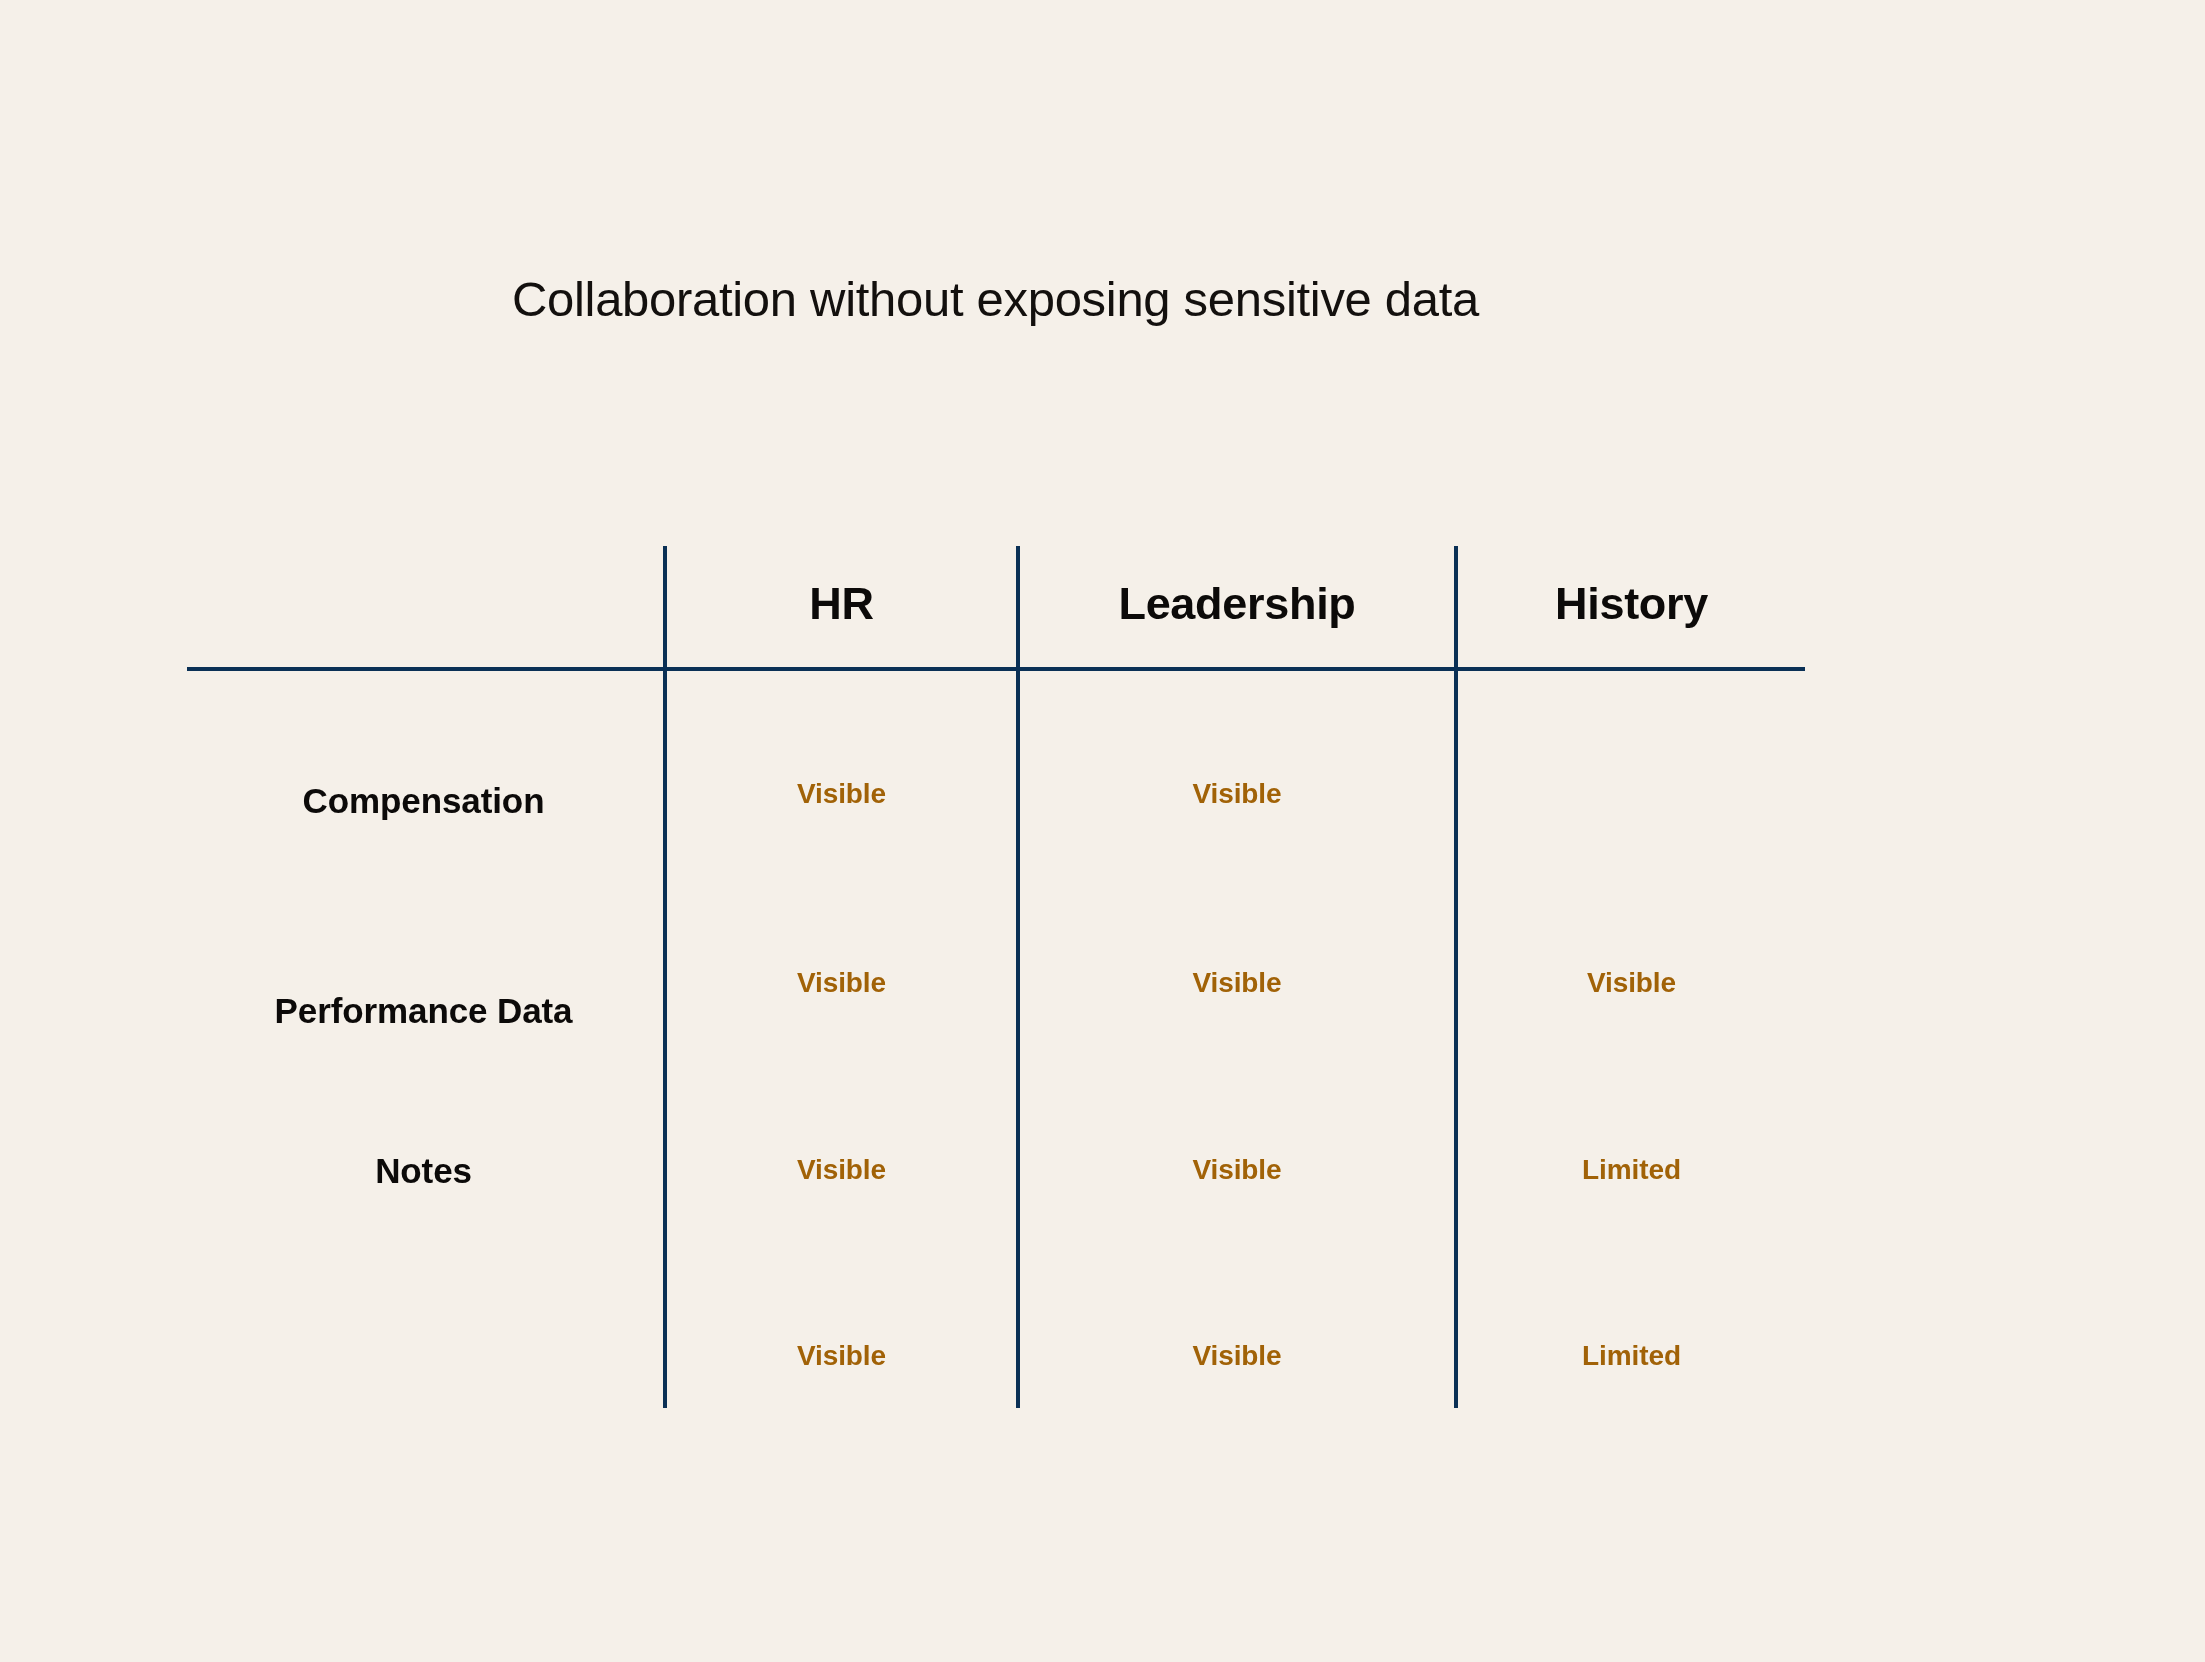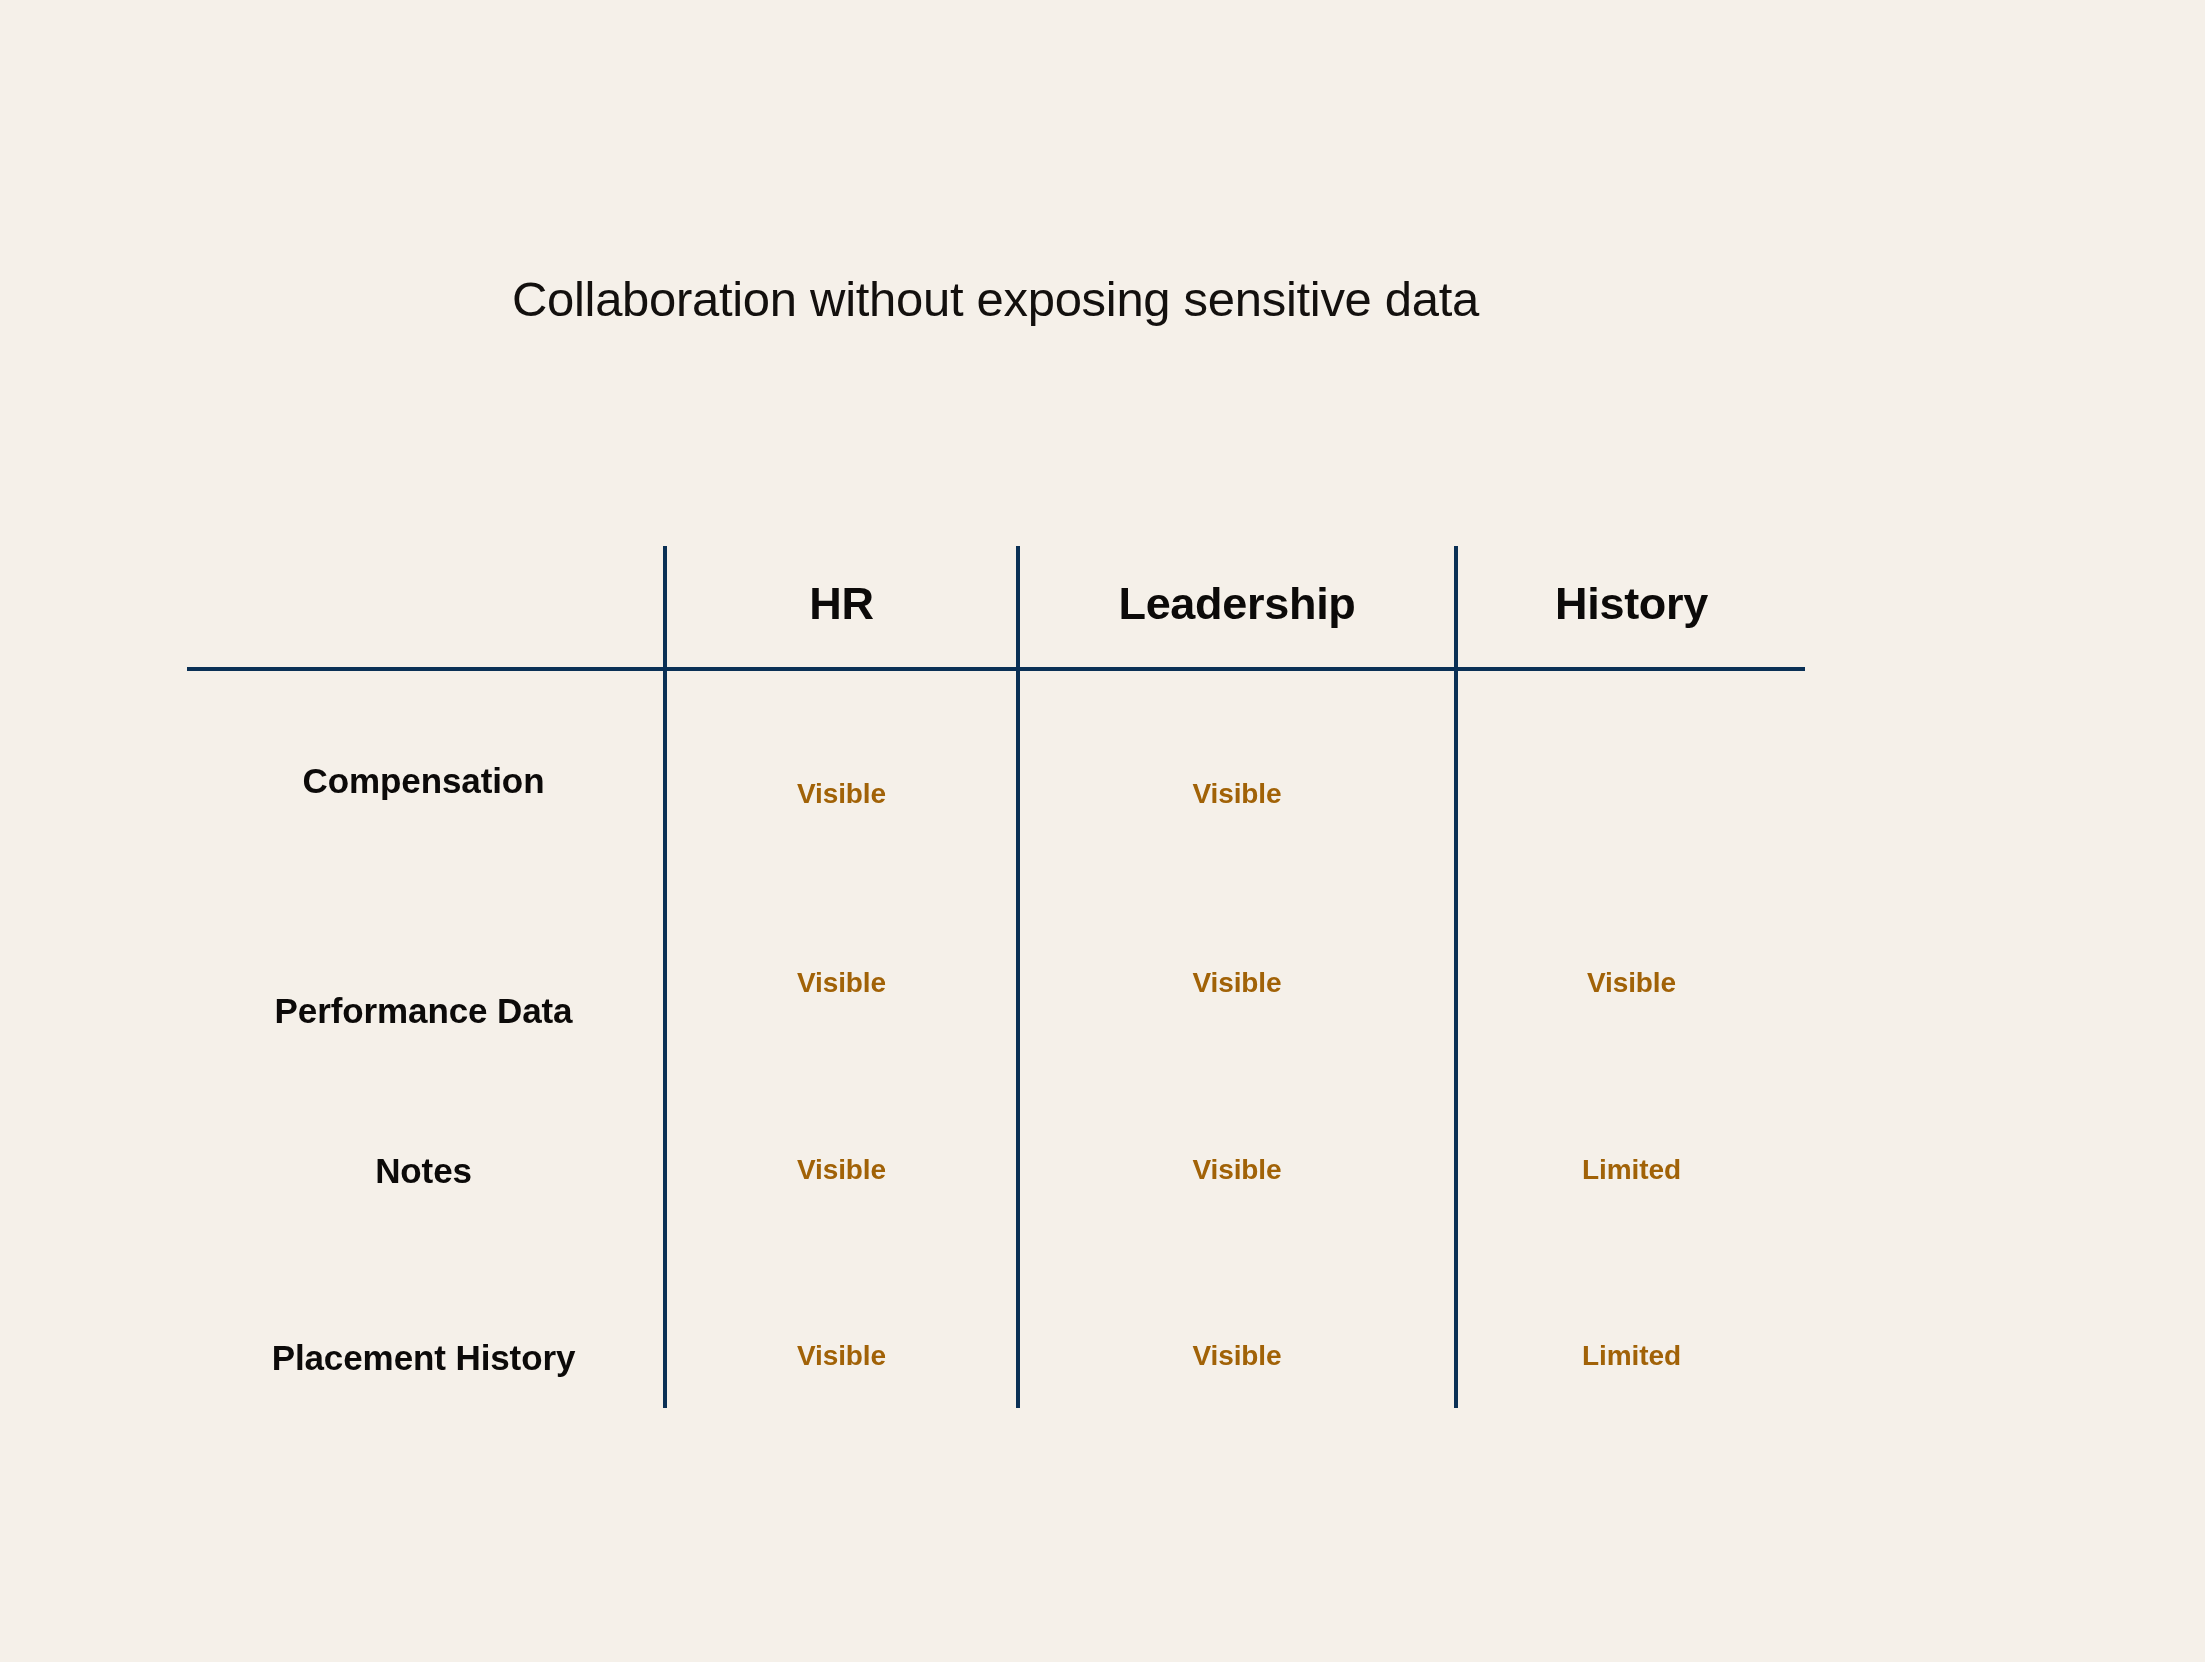--- a/index.html
+++ b/index.html
@@ -118,21 +118,21 @@
   .cell.c2 { left: 1020px; width: 434px; }
   .cell.c3 { left: 1458px; width: 347px; }
 
   
   .r0 { top: 759px; }
   .r1 { top: 948px; }
   .r2 { top: 1135px; }
   .r3 { top: 1321px; }
 
   
-  .lr0 { top: 746px; }
+  .lr0 { top: 766px; }
   .lr1 { top: 976px; }
   .lr2 { top: 1136px; }
   .lr3 { top: 1323px; }
 </style>
 </head>
 <body>
 
 <div class="page">
 
   <div class="title">Collaboration without exposing sensitive data</div>
@@ -155,20 +155,19 @@
     <div class="row-label lr1">Performance Data</div>
     <div class="cell c1 r1">Visible</div>
     <div class="cell c2 r1">Visible</div>
     <div class="cell c3 r1">Visible</div>
 
     <div class="row-label lr2">Notes</div>
     <div class="cell c1 r2">Visible</div>
     <div class="cell c2 r2">Visible</div>
     <div class="cell c3 r2">Limited</div>
 
-    <div class="row-label lr3">Placement History</div>
     <div class="cell c1 r3">Visible</div>
     <div class="cell c2 r3">Visible</div>
     <div class="cell c3 r3">Limited</div>
 
   </div>
 </div>
 
 
 </body></html>

